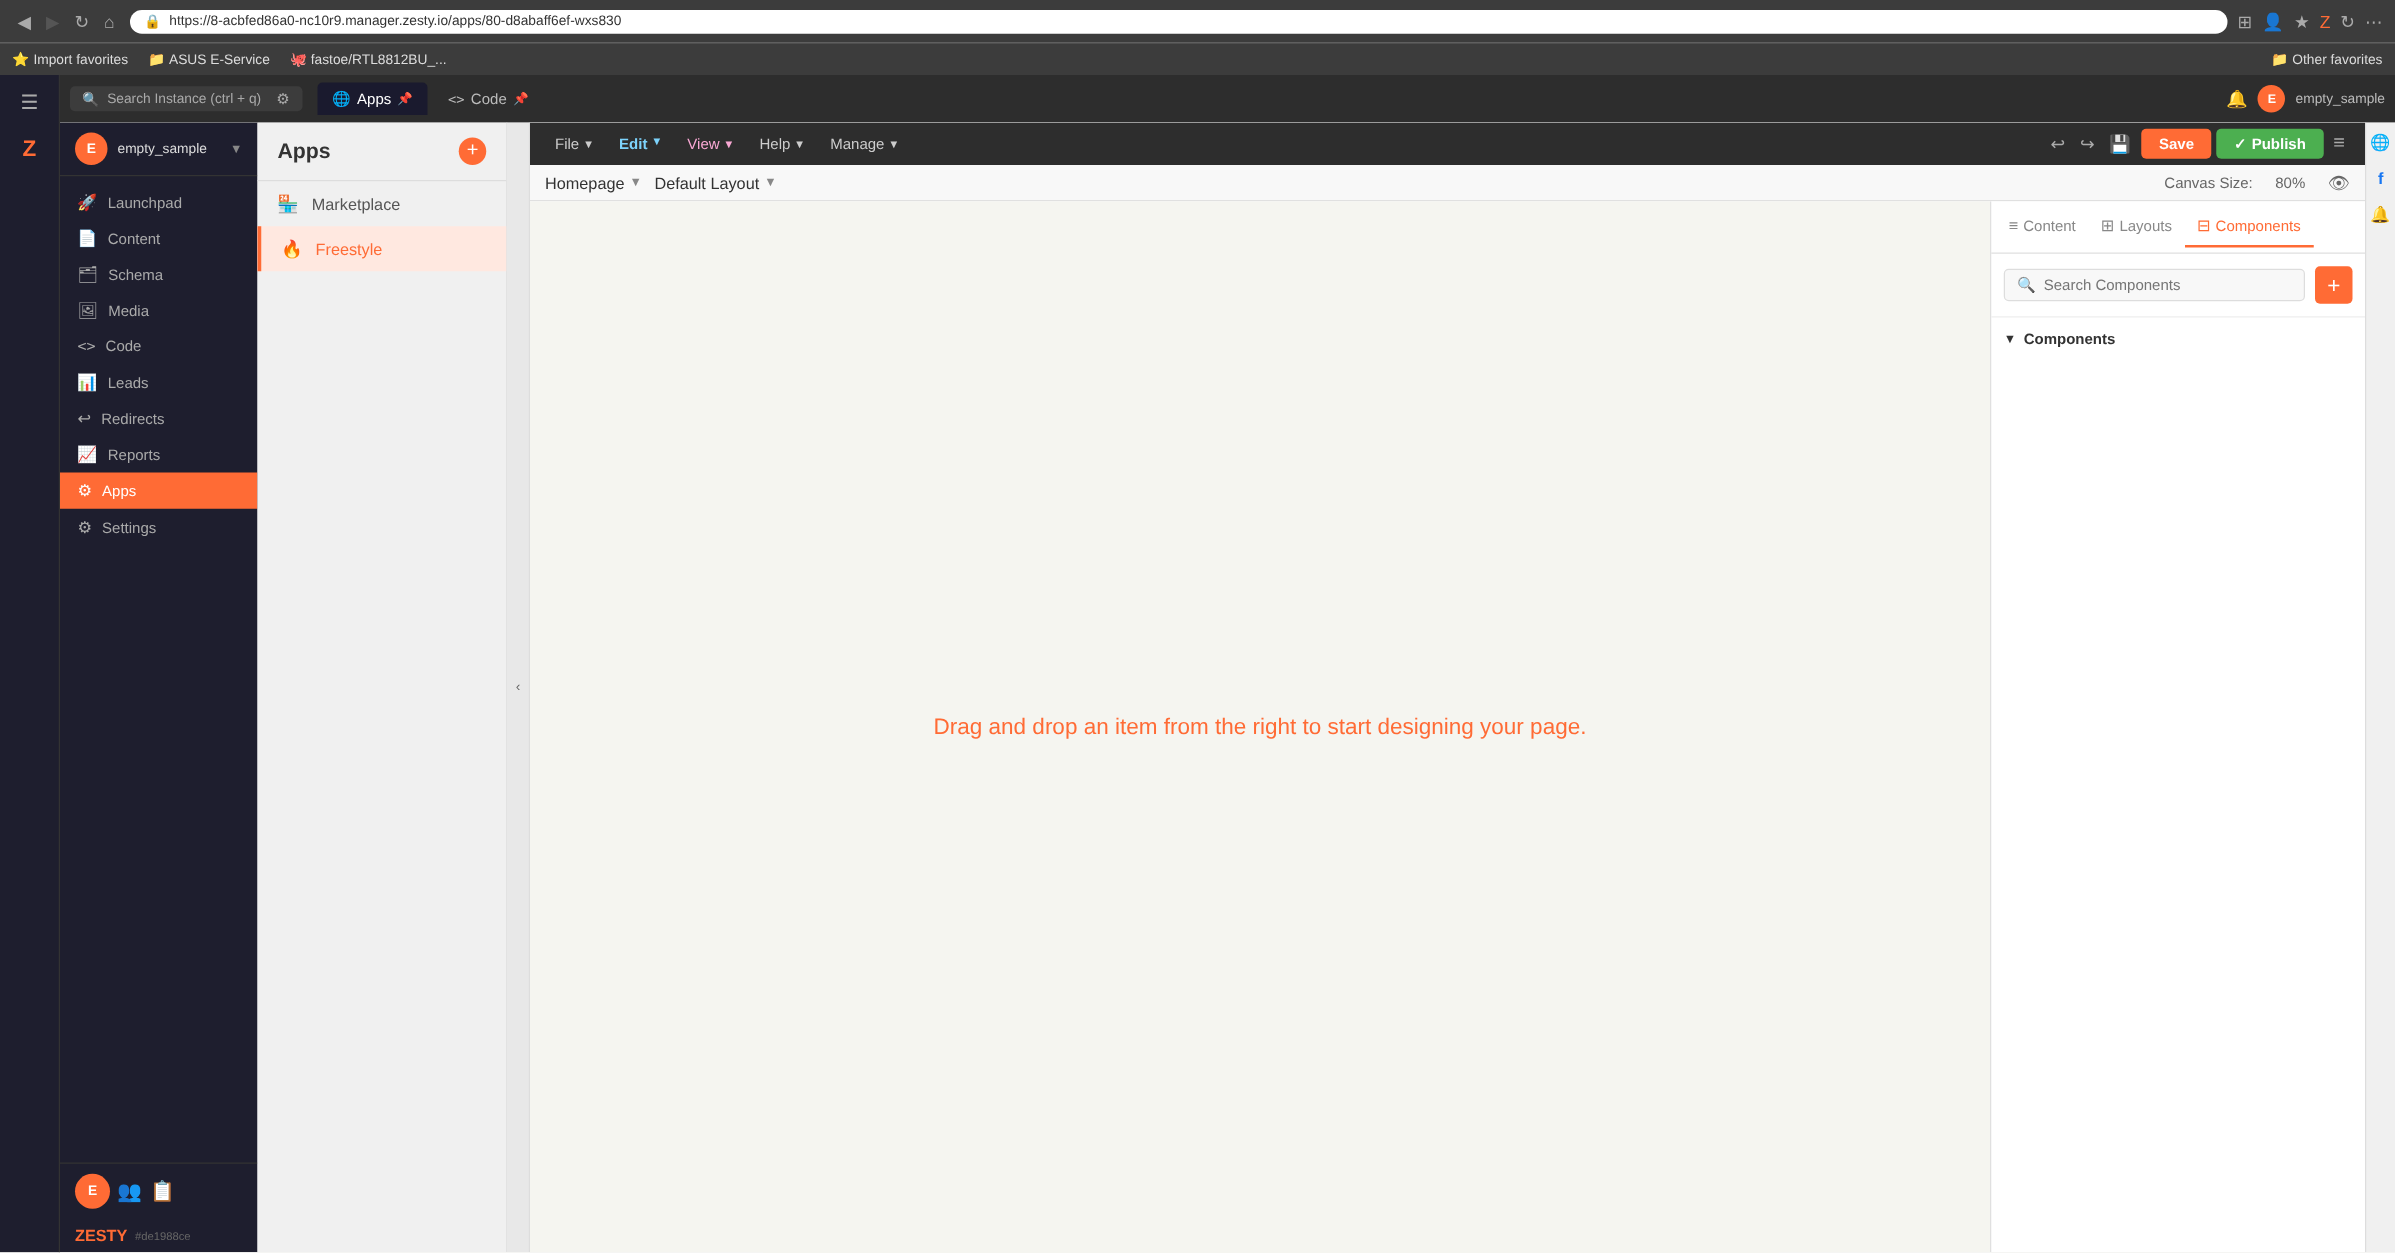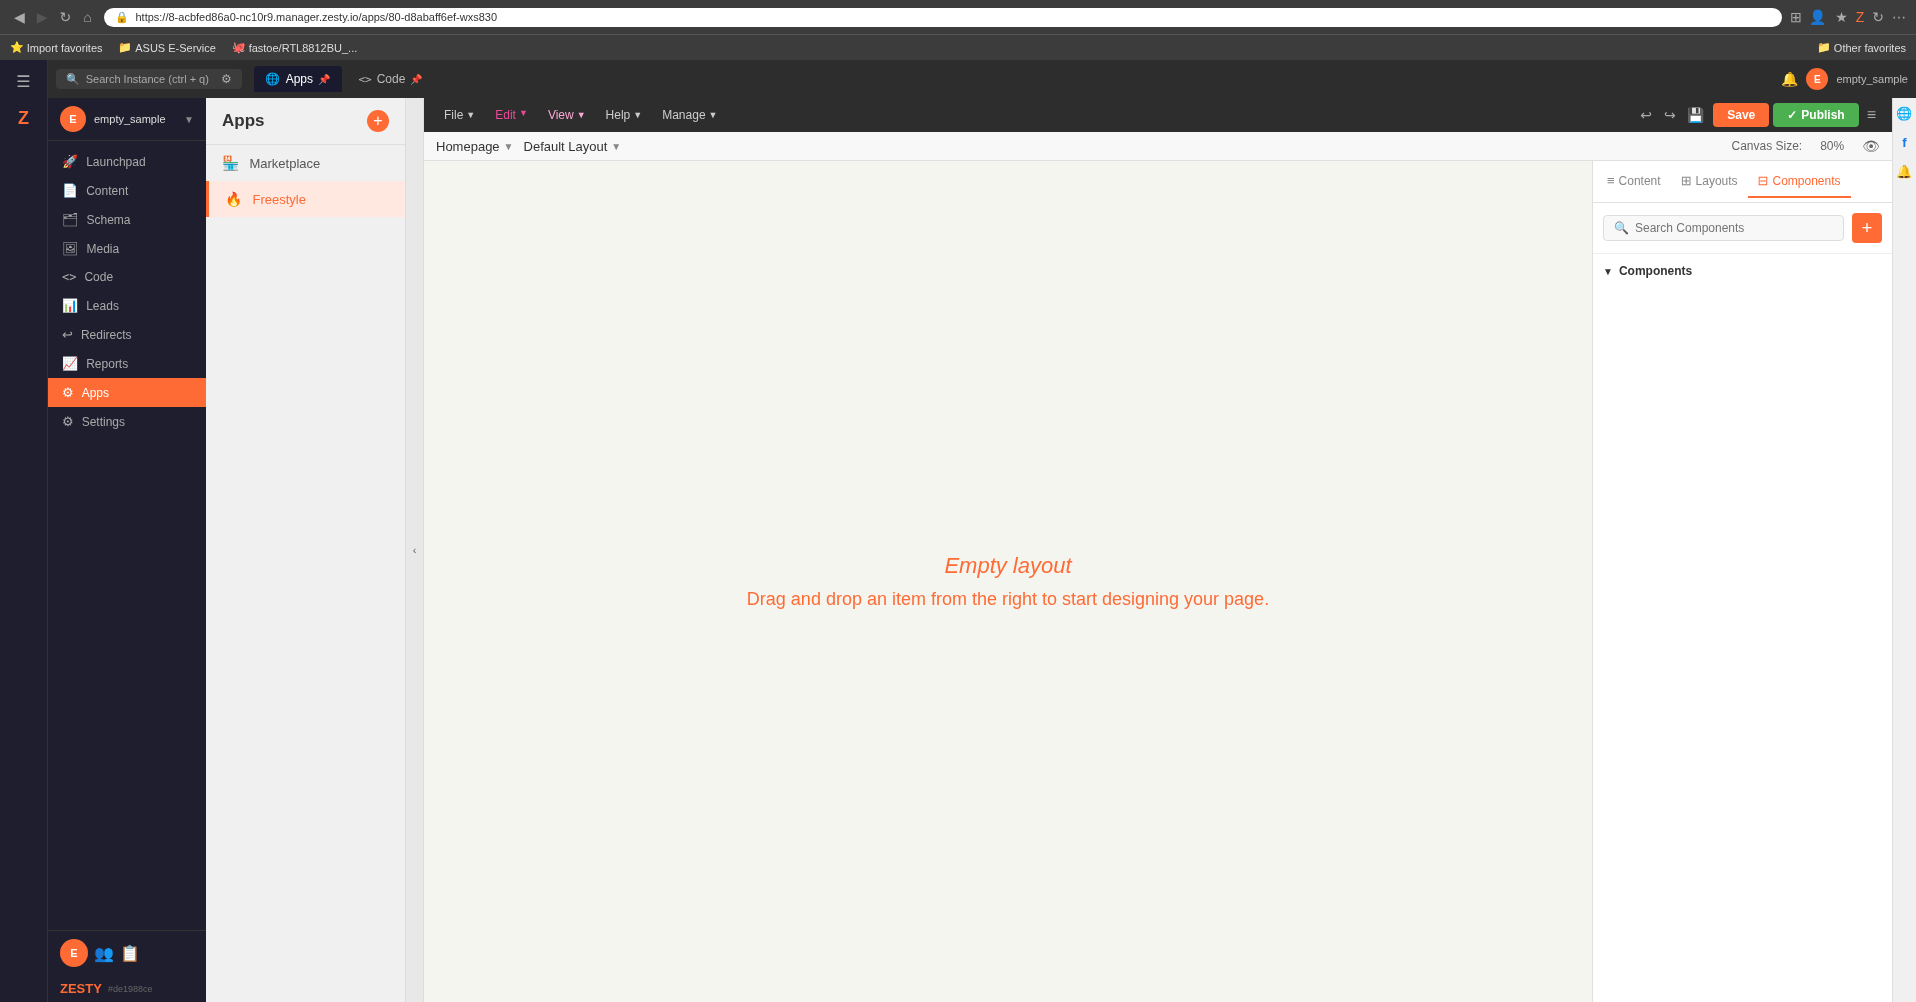--- a/index.html
+++ b/index.html
@@ -148,21 +148,21 @@
 
       <div style="width:18px;background:#e8e8e8;display:flex;align-items:center;justify-content:center;cursor:pointer;color:#666;border-right:1px solid #ddd;font-size:11px;">‹</div>
 
       <div style="flex:1;display:flex;flex-direction:column;overflow:hidden;background:#fff;">
 
         <div style="background:#2d2d2d;padding:4px 12px;display:flex;align-items:center;gap:4px;min-height:34px;">
           <button style="background:none;border:none;color:#ccc;cursor:pointer;font-size:12px;padding:3px 8px;border-radius:3px;display:flex;align-items:center;gap:3px;">
             <span>File</span> 
               <span style="font-size:9px;">▼</span>
           </button>
-          <button style="background:none;border:none;color:#ec4899;cursor:pointer;font-size:12px;padding:3px 8px;border-radius:3px;display:flex;align-items:flex-start;gap:3px;">
+          <button style="background:none;border:none;color:#7dd3fc;cursor:pointer;font-size:12px;padding:3px 8px;border-radius:3px;display:flex;align-items:flex-start;gap:3px;font-weight:bold;">
             <span>Edit</span> 
               <span style="font-size:9px;">▼</span>
           </button>
           <button style="background:none;border:none;color:#f9a8d4;cursor:pointer;font-size:12px;padding:3px 8px;border-radius:3px;display:flex;align-items:center;gap:3px;">
             <span>View</span> 
               <span style="font-size:9px;">▼</span>
           </button>
           <button style="background:none;border:none;color:#ccc;cursor:pointer;font-size:12px;padding:3px 8px;border-radius:3px;display:flex;align-items:center;gap:3px;">
             <span>Help</span> 
               <span style="font-size:9px;">▼</span>
@@ -197,21 +197,20 @@
             <span>80%</span>
             <span style="cursor:pointer;font-size:14px;">👁</span>
           </div>
         </div>
 
 
         <div style="display:flex;flex:1;overflow:hidden;">
 
           <div style="flex:1;display:flex;align-items:center;justify-content:center;background:#f5f5f0;position:relative;">
             <div style="text-align:center;">
-              <div style="color:#ff6b35;font-size:22px;font-weight:400;margin-bottom:10px;font-style:italic;">Empty layout</div>
               <div style="color:#ff6b35;font-size:18px;">Drag and drop an item from the right to start designing your page.</div>
             </div>
           </div>
 
           <div style="width:300px;background:#fff;border-left:1px solid #e0e0e0;display:flex;flex-direction:column;">
 
             <div style="display:flex;align-items:center;border-bottom:1px solid #e0e0e0;padding:0 4px;min-height:42px;">
               <div style="padding:8px 10px;font-size:12px;color:#888;cursor:pointer;display:flex;align-items:center;gap:4px;border-bottom:2px solid transparent;">
                 <span style="font-size:13px;">≡</span>
                 <span>Content</span>

